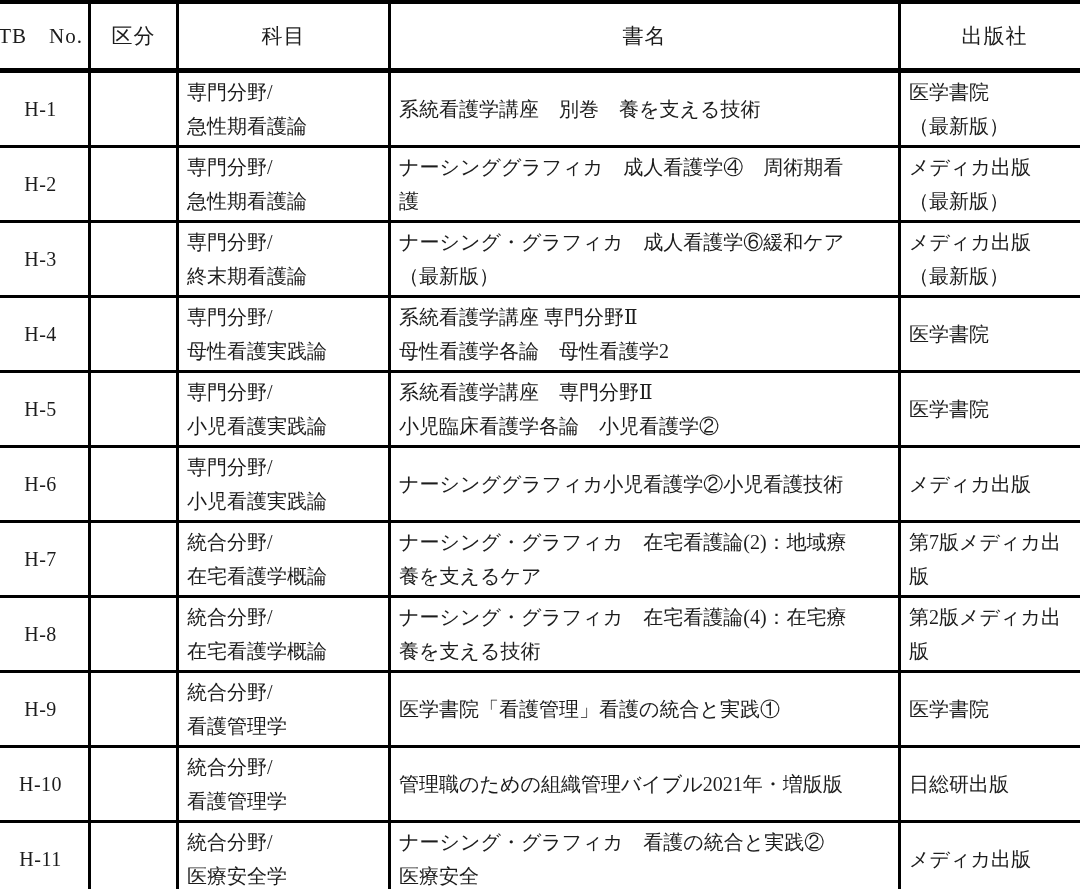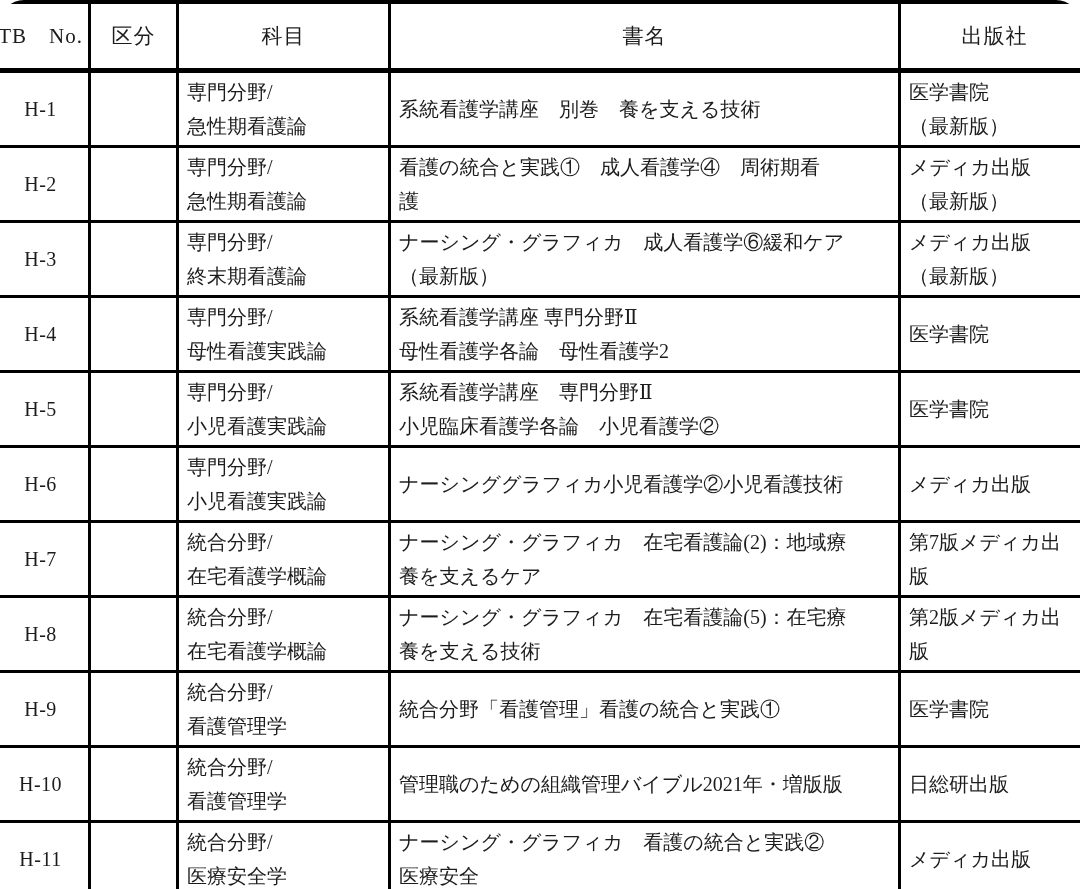--- a/index.html
+++ b/index.html
@@ -8,21 +8,20 @@
     background: #ffffff;
   }
   .page {
     position: relative;
     width: 1080px;
     height: 889px;
     overflow: hidden;
     background: #ffffff;
     font-family: "Liberation Serif", "DejaVu Serif", serif;
     color: #1c1c1c;
-    border-radius: 24px;
   }
   table.booklist {
     position: absolute;
     left: -10px;
     top: 0;
     width: 1098px;
     border-collapse: collapse;
     table-layout: fixed;
     background: #ffffff;
   }
@@ -89,21 +88,21 @@
 急性期看護論</td>
           <td class="c-title">系統看護学講座　別巻　養を支える技術</td>
           <td class="c-pub">医学書院
 （最新版）</td>
         </tr>
         <tr>
           <td class="c-no">H-2</td>
           <td class="c-kubun"></td>
           <td class="c-subject">専門分野/
 急性期看護論</td>
-          <td class="c-title">看護の統合と実践①　成人看護学④　周術期看
+          <td class="c-title">ナーシンググラフィカ　成人看護学④　周術期看
 護</td>
           <td class="c-pub">メディカ出版
 （最新版）</td>
         </tr>
         <tr>
           <td class="c-no">H-3</td>
           <td class="c-kubun"></td>
           <td class="c-subject">専門分野/
 終末期看護論</td>
           <td class="c-title">ナーシング・グラフィカ　成人看護学⑥緩和ケア
@@ -145,31 +144,31 @@
           <td class="c-title">ナーシング・グラフィカ　在宅看護論(2)：地域療
 養を支えるケア</td>
           <td class="c-pub">第7版メディカ出
 版</td>
         </tr>
         <tr>
           <td class="c-no">H-8</td>
           <td class="c-kubun"></td>
           <td class="c-subject">統合分野/
 在宅看護学概論</td>
-          <td class="c-title">ナーシング・グラフィカ　在宅看護論(5)：在宅療
+          <td class="c-title">ナーシング・グラフィカ　在宅看護論(4)：在宅療
 養を支える技術</td>
           <td class="c-pub">第2版メディカ出
 版</td>
         </tr>
         <tr>
           <td class="c-no">H-9</td>
           <td class="c-kubun"></td>
           <td class="c-subject">統合分野/
 看護管理学</td>
-          <td class="c-title">統合分野「看護管理」看護の統合と実践①</td>
+          <td class="c-title">医学書院「看護管理」看護の統合と実践①</td>
           <td class="c-pub">医学書院</td>
         </tr>
         <tr>
           <td class="c-no">H-10</td>
           <td class="c-kubun"></td>
           <td class="c-subject">統合分野/
 看護管理学</td>
           <td class="c-title">管理職のための組織管理バイブル2021年・増版版</td>
           <td class="c-pub">日総研出版</td>
         </tr>

